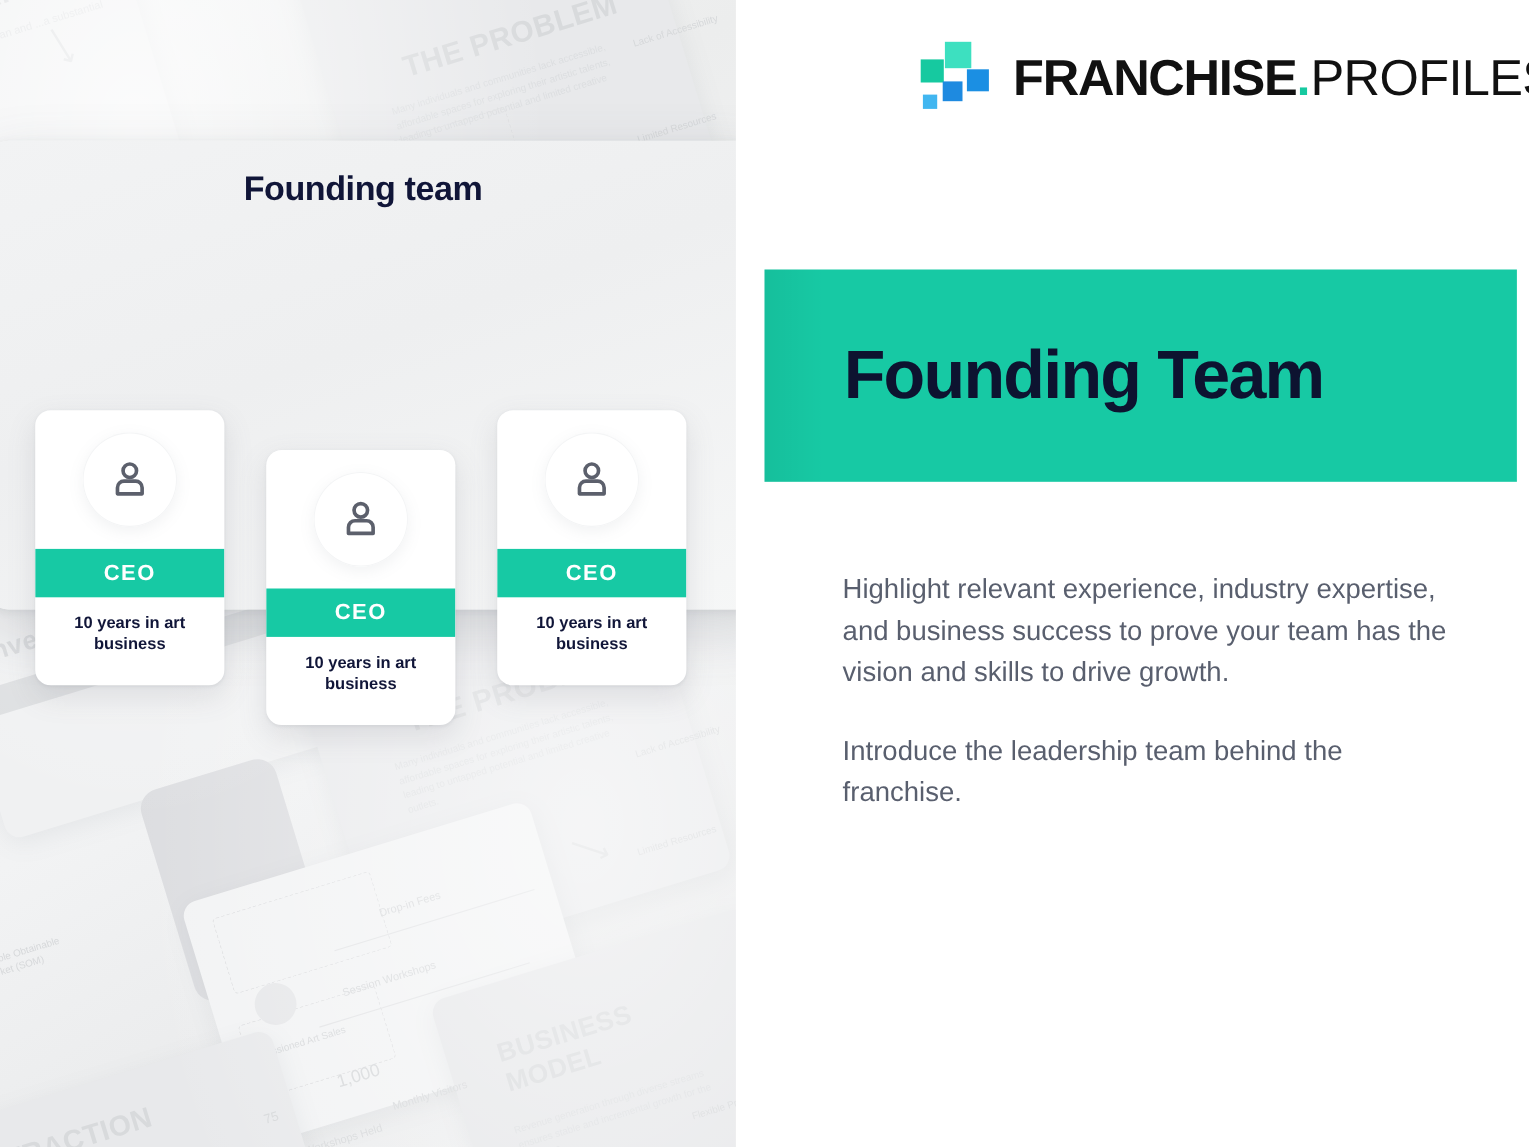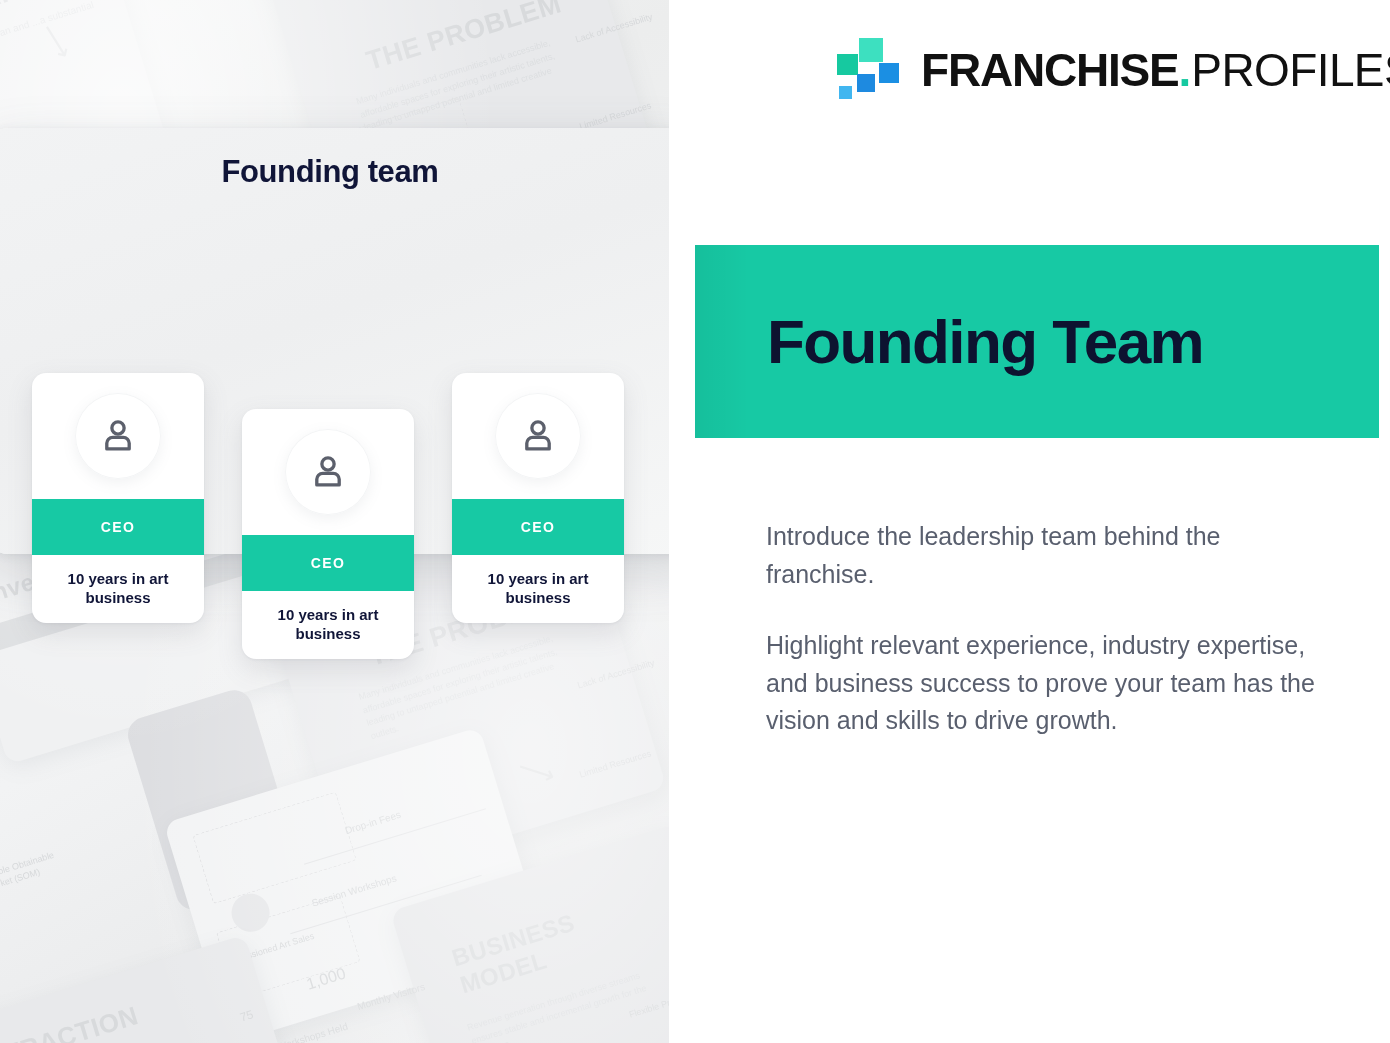--- a/index.html
+++ b/index.html
@@ -144,26 +144,26 @@
   .avatar-circle{
     width:86px; height:86px;
     border-radius:50%;
     background:#ffffff;
     box-shadow: inset 0 0 0 1px #f4f5f6, 0 4px 14px rgba(120,125,135,.10);
     display:flex;
     align-items:center;
     justify-content:center;
   }
   .role-badge{
-    height:56px;
+    height:44px;
     display:flex;
     align-items:center;
     justify-content:center;
     color:#ffffff;
-    font-size:14px;
+    font-size:20px;
     font-weight:bold;
     letter-spacing:1.4px;
   }
   .person-desc{
     padding:14px 12px 0 12px;
     text-align:center;
     font-size:15px;
     font-weight:bold;
     line-height:1.28;
     color:#101538;
@@ -370,18 +370,18 @@
           <span class="word-dot" style="color:#16c9a0;">.</span>
           <span class="word-light">PROFILES</span>
       </div>
     </div>
 
     <div class="title-band">
       <div class="band-title">Founding Team</div>
     </div>
 
     <div class="body-copy">
+      <p>Highlight relevant experience, industry expertise, and business success to prove your team has the vision and skills to drive growth.</p>
       <p>Introduce the leadership team behind the franchise.</p>
-      <p>Highlight relevant experience, industry expertise, and business success to prove your team has the vision and skills to drive growth.</p>
     </div>
   </div>
 
 </div>
 
 </body></html>

